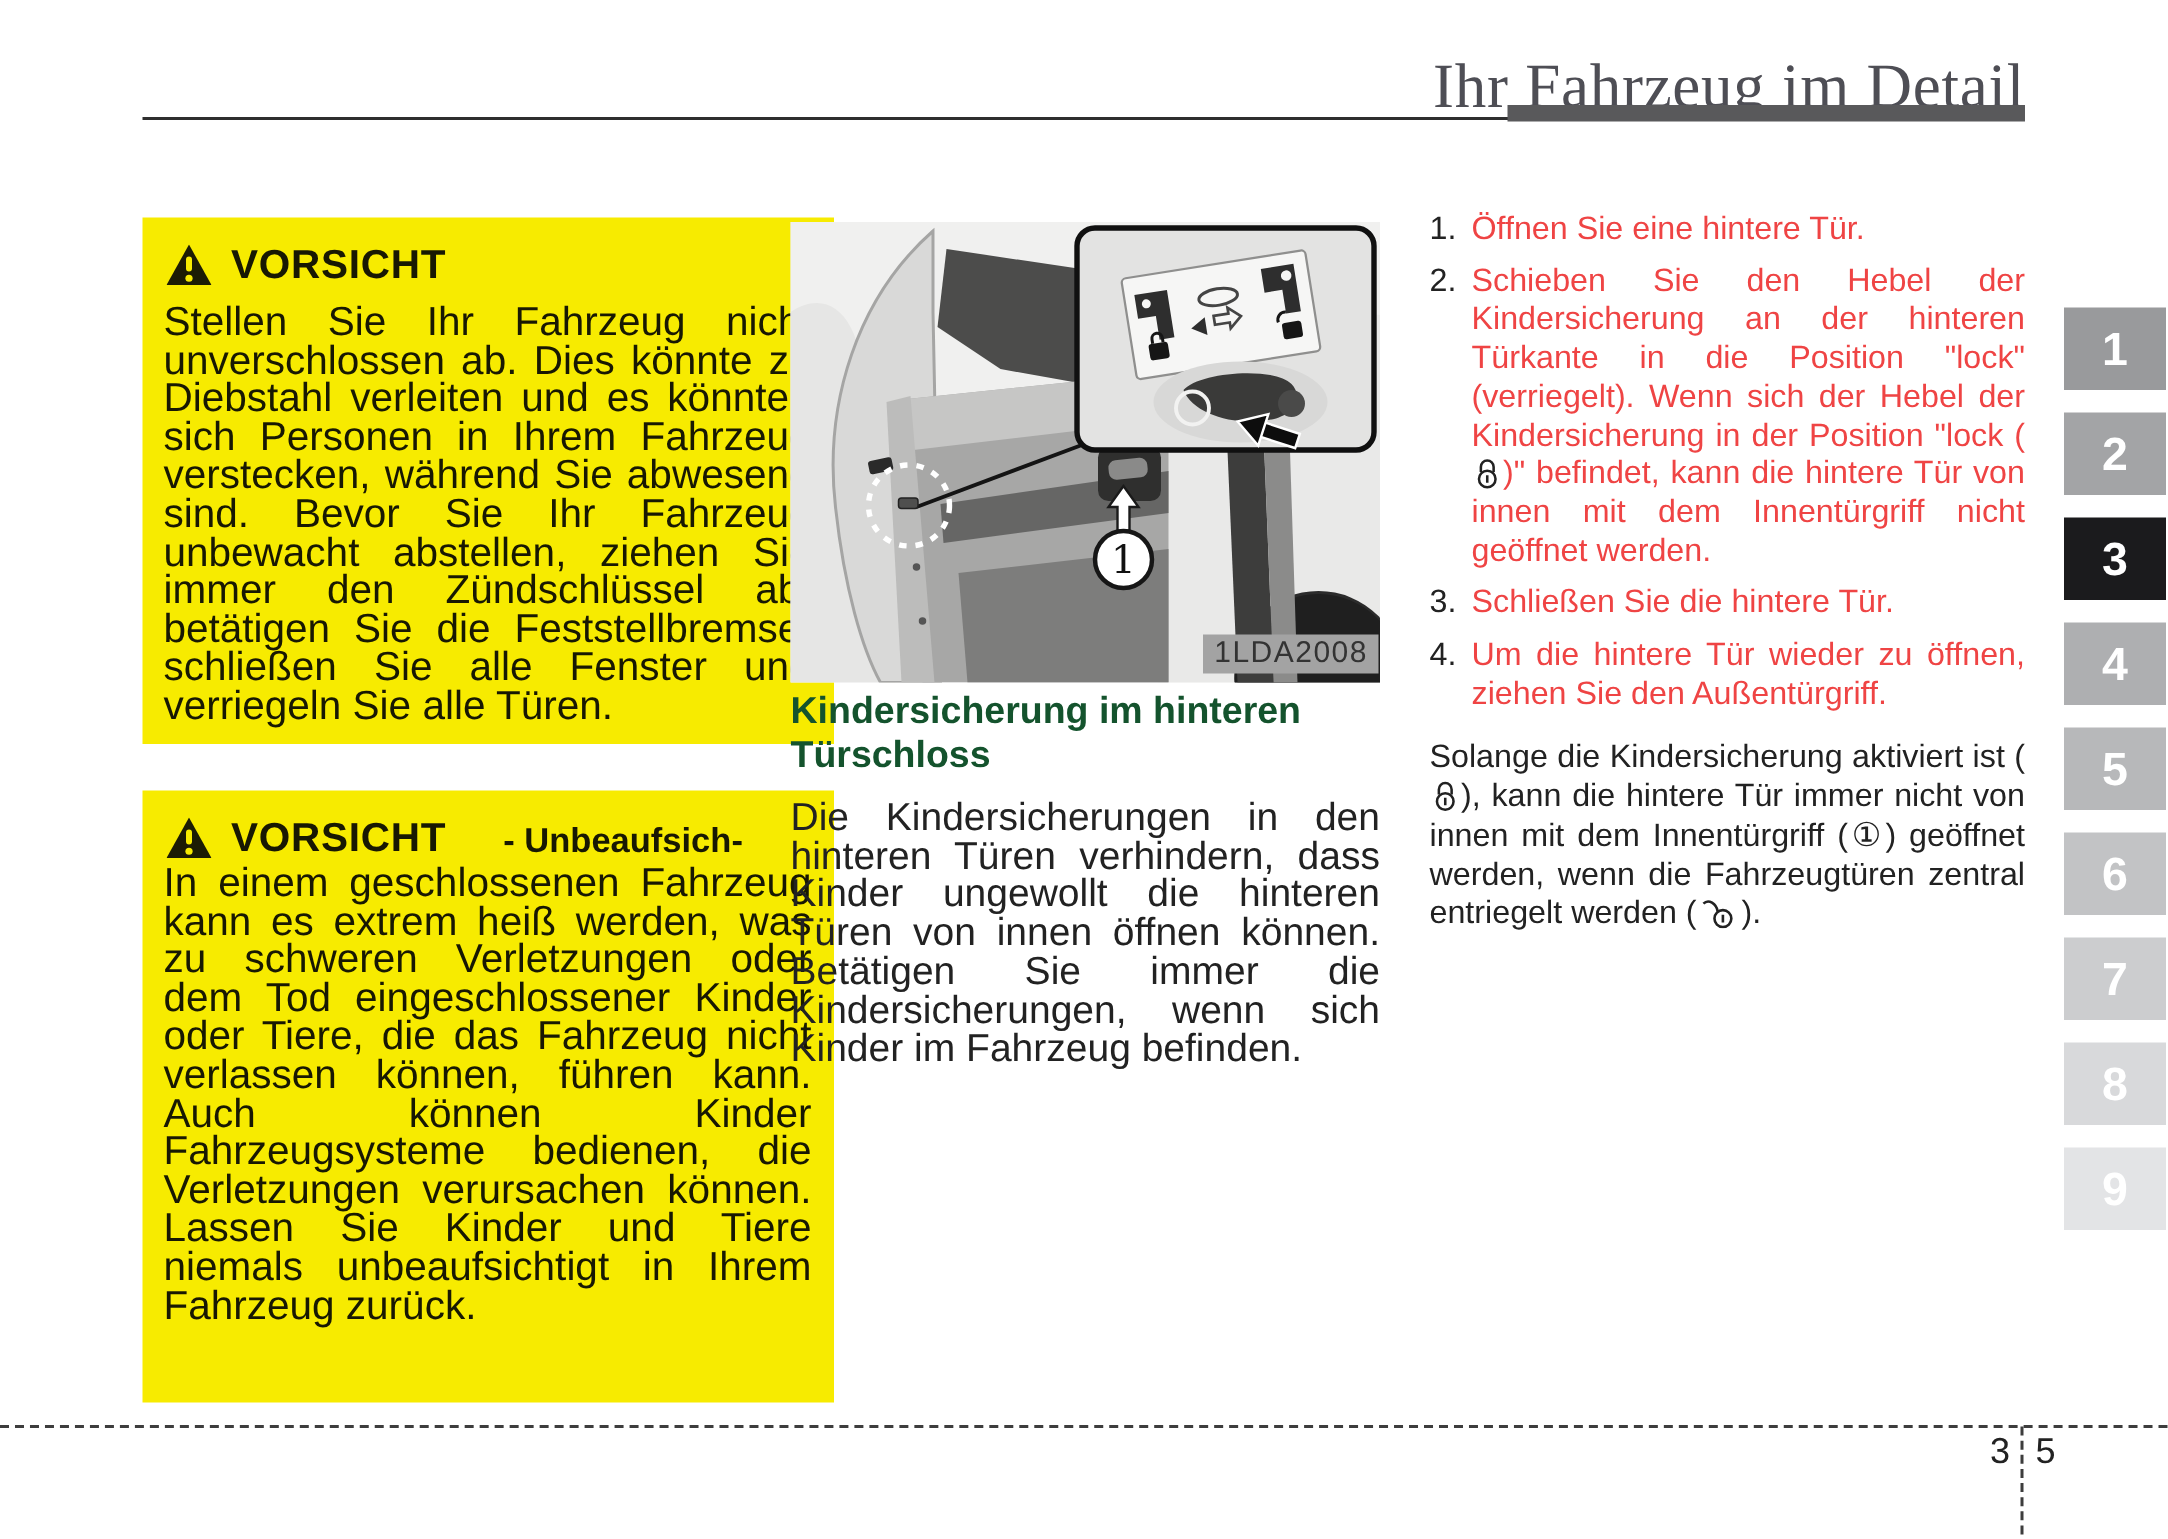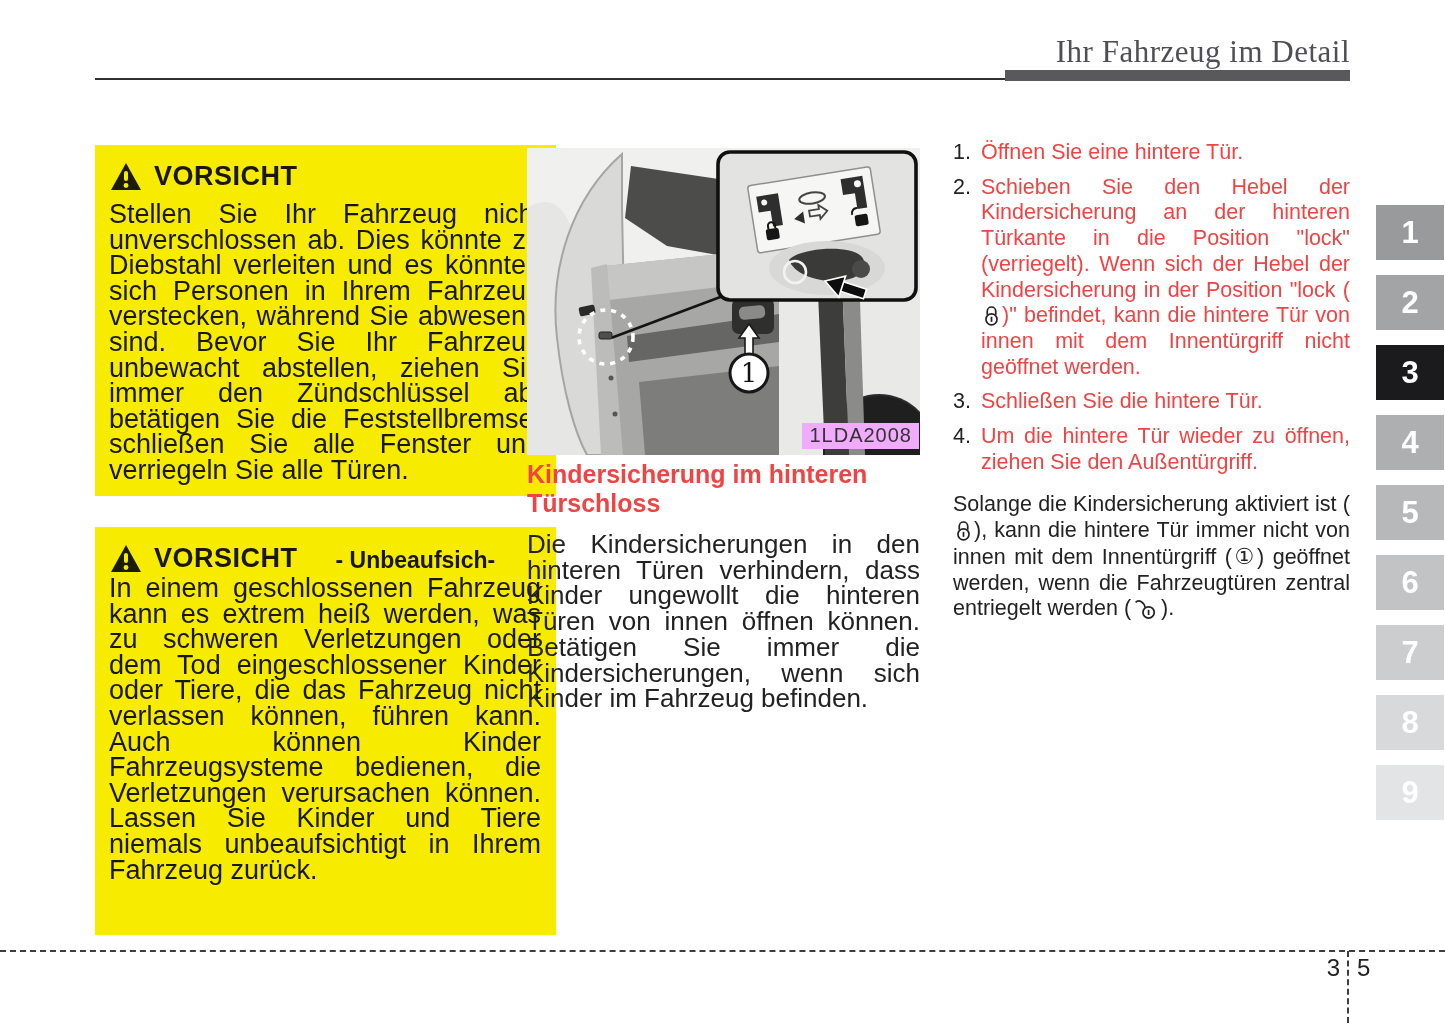--- a/index.html
+++ b/index.html
@@ -2,43 +2,43 @@
 <html><head>
 <meta charset="utf-8">
 <style>
   html,body{margin:0;padding:0;}
   body{
     width:1445px;height:1026px;position:relative;background:#ffffff;
     font-family:"Liberation Sans",sans-serif;color:#222;overflow:hidden;
   }
   
   #page-title{position:absolute;right:95px;top:34px;font-family:"Liberation Serif",serif;
-    font-size:31px;color:#4e4e55;letter-spacing:.5px;}
+    font-size:42px;color:#4e4e55;letter-spacing:.5px;}
   #rule-thin{position:absolute;left:95px;top:78px;width:1255px;height:2px;background:#2f2f2f;}
   #rule-thick{position:absolute;left:1005px;top:70px;width:345px;height:11px;background:#59595b;}
 
   
   .warn-box{position:absolute;left:95px;width:461px;box-sizing:border-box;
     padding:16px 15px 10px 14px;color:#181802;}
   #warn1{top:145px;height:351px;}
   #warn2{top:527px;height:408px;}
   .warn-title-row{display:flex;align-items:center;gap:13px;margin:0 0 10px 2px;}
   .warn-title{font-weight:bold;font-size:27px;letter-spacing:.5px;}
   .warn-sub1{font-weight:bold;font-size:23px;margin-left:25px;margin-top:3px;}
   .warn-sub2{font-weight:bold;font-size:23px;text-align:right;margin:-2px 8px 10px 0;}
   .warn-body{font-weight:normal;font-size:27px;line-height:25.6px;text-align:justify;}
   .tri{width:30px;height:27px;flex:0 0 30px;}
 
   
   .fig{position:absolute;left:527px;top:148px;width:393px;height:307px;background:#f3f3f2;}
   .fig svg{display:block;}
-  .fig-caption{position:absolute;right:1px;bottom:6px;background:#f0abfc;font-size:20px;
+  .fig-caption{position:absolute;right:1px;bottom:6px;background:#a3a3a3;font-size:20px;
     padding:1px 7px 2px 7px;color:#333;letter-spacing:1px;}
   .col2-text{position:absolute;left:527px;top:460px;width:393px;}
-  .section-heading{font-size:25px;line-height:28.5px;font-weight:bold;color:#ef4444;margin:0 0 15px 0;}
+  .section-heading{font-size:25px;line-height:28.5px;font-weight:bold;color:#14532d;margin:0 0 15px 0;}
   .para{font-size:26px;line-height:25.7px;text-align:justify;color:#222;}
 
   
   .col3{position:absolute;left:953px;top:140px;width:397px;}
   .step{display:flex;margin-bottom:9px;}
   .step-num{width:28px;flex:0 0 28px;font-size:21.5px;line-height:25.7px;color:#222;}
   .step-body{flex:1;font-size:21.5px;line-height:25.7px;text-align:justify;color:#ef4444;}
   .closing{margin-top:17px;font-size:21.5px;line-height:25.7px;text-align:justify;color:#222;}
   .ilock{display:inline-block;width:17px;height:21px;vertical-align:-4px;margin:0 2px;}
   .iunlock{display:inline-block;width:26px;height:21px;vertical-align:-4px;margin:0 2px;}

